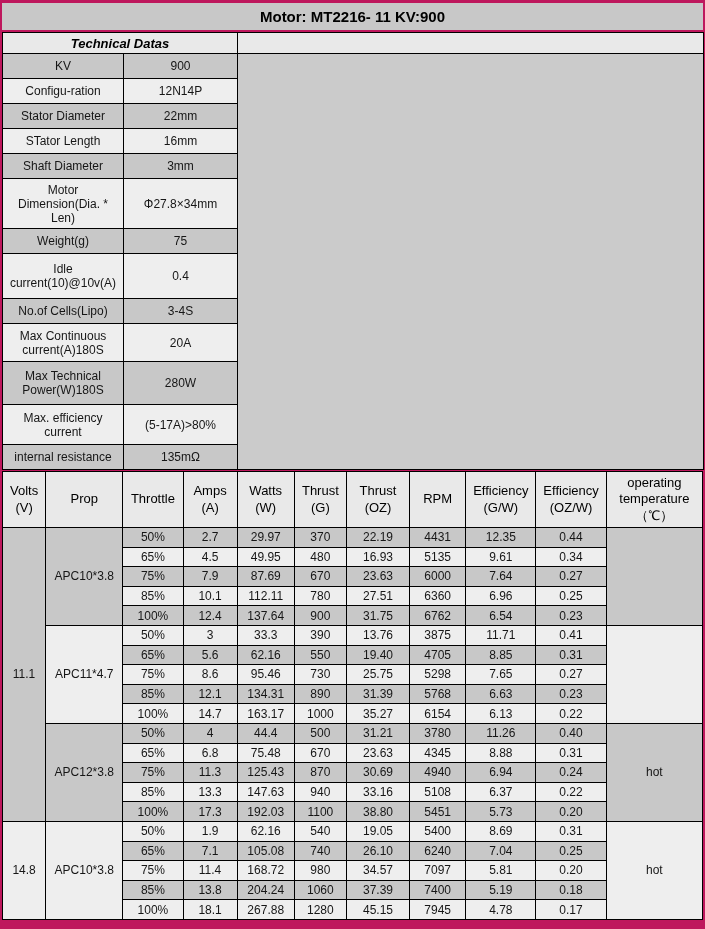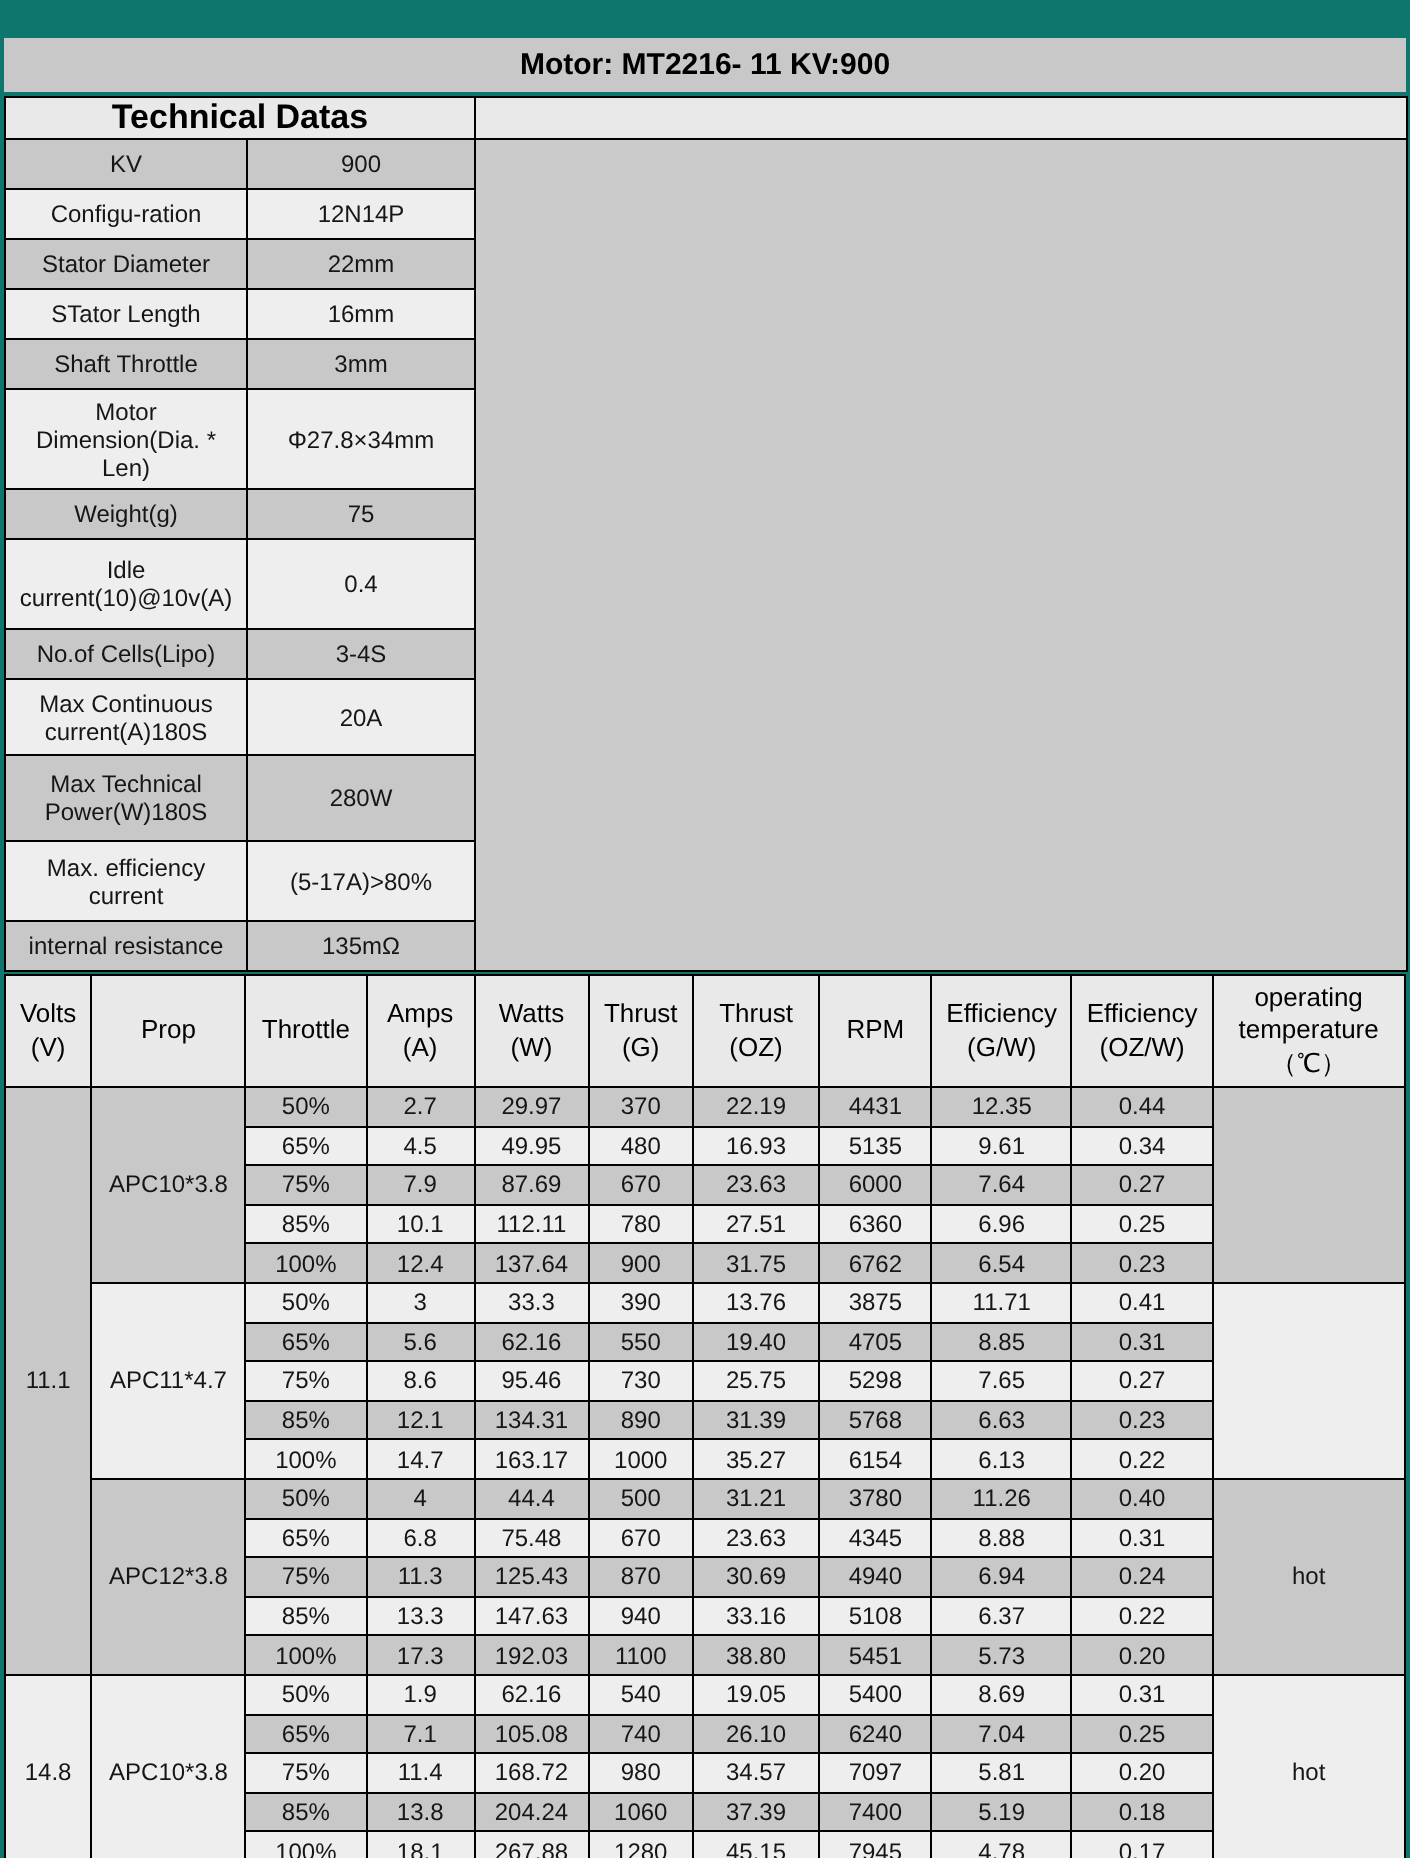--- a/index.html
+++ b/index.html
@@ -2,42 +2,42 @@
 <html><head>
 <meta charset="utf-8">
 <style>
   * { box-sizing: border-box; margin: 0; padding: 0; }
   html, body {
     width: 705px; height: 929px;
     background: #000;
     font-family: "Liberation Sans", sans-serif;
     overflow: hidden;
   }
-  .frame { width: 705px; height: 929px; padding: 19px 2px 4px 2px; background: #0f766e; }
+  .frame { width: 705px; height: 929px; padding: 3px 2px 4px 2px; background: #be185d; }
 
   .title-bar {
     width: 701px; height: 27px; line-height: 27px;
     background: #c8c8c8; color: #000;
     text-align: center; font-weight: bold; font-size: 15px;
     margin-bottom: 2px;
   }
 
   table { border-collapse: collapse; table-layout: fixed; width: 701px; }
   td {
     border: 1px solid #000;
     text-align: center;
     font-size: 12px;
     color: #161616;
     padding: 0 2px;
     overflow: hidden;
     vertical-align: middle;
   }
 
   
-  .tech-head { background: #e9e9e9; font-weight: bold; font-size: 17px; color: #000; height: 21px; }
+  .tech-head { background: #e9e9e9; font-weight: bold; font-size: 13px; color: #000; height: 21px; font-style: italic; }
   .strip    { background: #e9e9e9; }
   .bigarea  { background: #cbcbcb; }
 
   .shade-g { background: #c8c8c8; }
   .shade-l { background: #eeeeee; }
 
   
   .perf { margin-top: 1px; }
   .perf-head td {
     background: #e9e9e9;
@@ -78,21 +78,21 @@
         </tr>
         <tr style="height: 25px;">
           <td class="shade-g">Stator Diameter</td>
           <td class="shade-g">22mm</td>
         </tr>
         <tr style="height: 25px;">
           <td class="shade-l">STator Length</td>
           <td class="shade-l">16mm</td>
         </tr>
         <tr style="height: 25px;">
-          <td class="shade-g">Shaft Throttle</td>
+          <td class="shade-g">Shaft Diameter</td>
           <td class="shade-g">3mm</td>
         </tr>
         <tr style="height: 50px;">
           <td class="shade-l">Motor Dimension(Dia. * Len)</td>
           <td class="shade-l">Φ27.8×34mm</td>
         </tr>
         <tr style="height: 25px;">
           <td class="shade-g">Weight(g)</td>
           <td class="shade-g">75</td>
         </tr>

